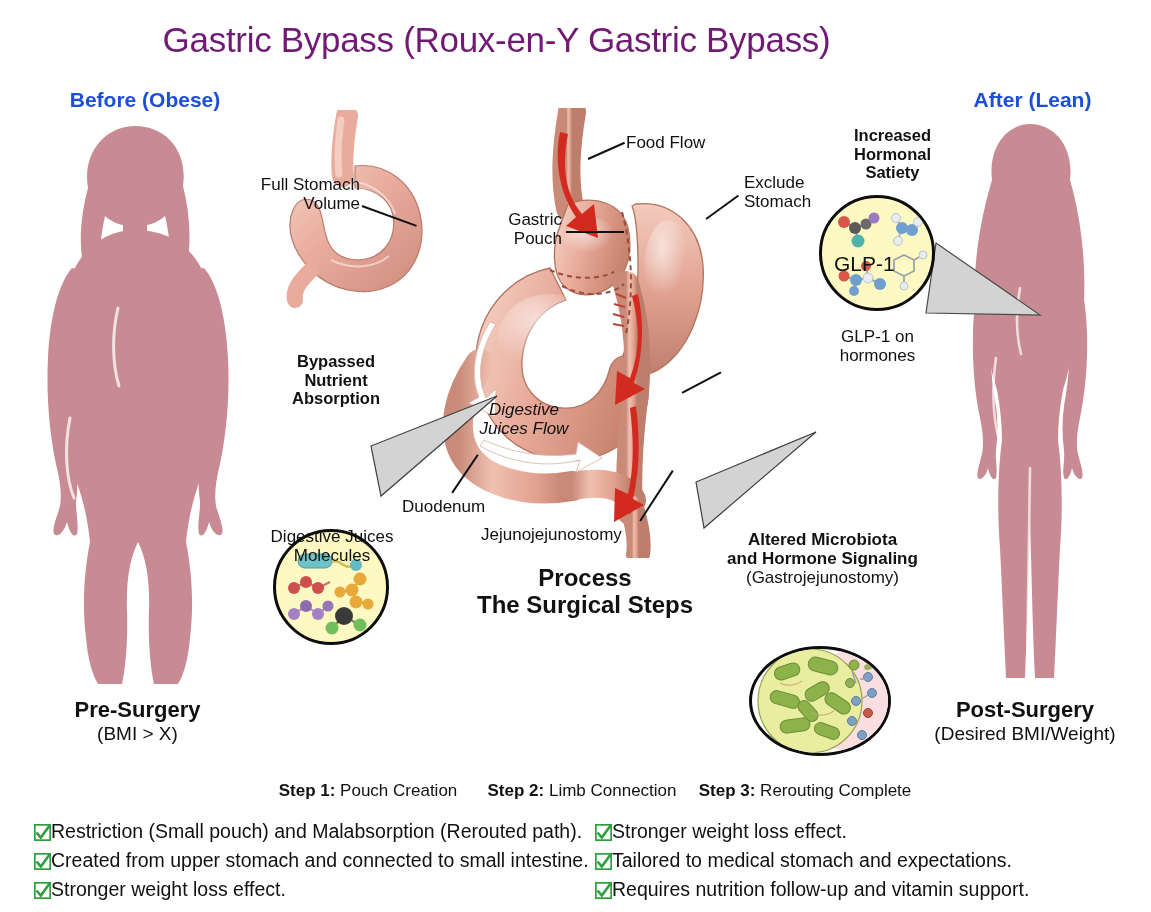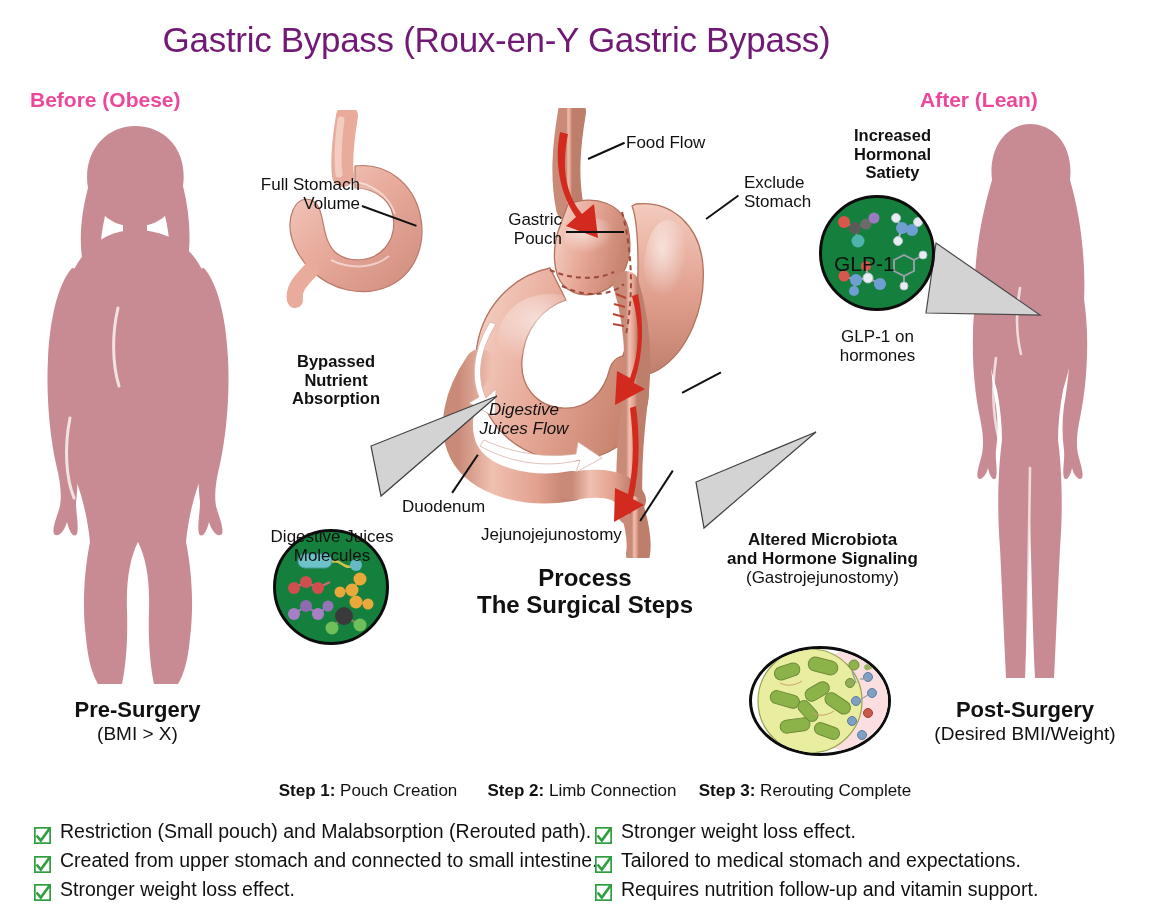--- a/index.html
+++ b/index.html
@@ -18,21 +18,21 @@
   .title {
     left: 0; top: 20px; width: 993px;
     text-align: center;
     font-size: 35px; font-weight: 400;
     letter-spacing: -0.3px;
     color: #701a75;
   }
 
   
   .side-head {
-    font-size: 21px; font-weight: bold; color: #ec4899;
+    font-size: 21px; font-weight: bold; text-align: center; color: #1d4ed8;
   }
   .side-foot { text-align: center; line-height: 1.18; }
   .side-foot .l1 { font-size: 22px; font-weight: bold; color: #111; }
   .side-foot .l2 { font-size: 19px; font-weight: 400; color: #111; }
 
   
   .silhouette { overflow: visible; }
 
   
   .anno { font-size: 17px; color: #111; line-height: 1.12; }
@@ -48,27 +48,27 @@
   
   .process-head { text-align: center; font-size: 24px; font-weight: bold; line-height: 1.12; color:#111; }
 
   
   .step-cap { font-size: 17px; text-align: center; color: #111; white-space: nowrap; }
   .step-cap b { font-weight: bold; }
 
   
   .bullets { display: flex; gap: 0px; }
   .bul-col { width: 575px; padding-left: 34px; }
-  .bul-row { display: flex; align-items: flex-end; gap: 9px; margin-bottom: 5px; }
+  .bul-row { display: flex; align-items: flex-start; margin-bottom: 5px; }
   .bul-text { font-size: 19.5px; color: #111; line-height: 1.22; white-space: nowrap; }
   .chk { flex: 0 0 auto; width: 17px; height: 17px; margin-top: 4px; }
 
   
   .circ { border-radius: 50%; border: 3.5px solid #0d0d0d; overflow: hidden; position: relative; }
-  .circ-pink { background: #15803d; }
+  .circ-pink { background: #fef9c3; }
   .circ-white { background: #ffffff; }
   .glp-label { position:absolute; font-size: 21px; color:#111; }
 </style>
 </head>
 <body>
 
 <div class="canvas">
 
   <div class="abs title">Gastric Bypass (Roux-en-Y Gastric Bypass)</div>
 

